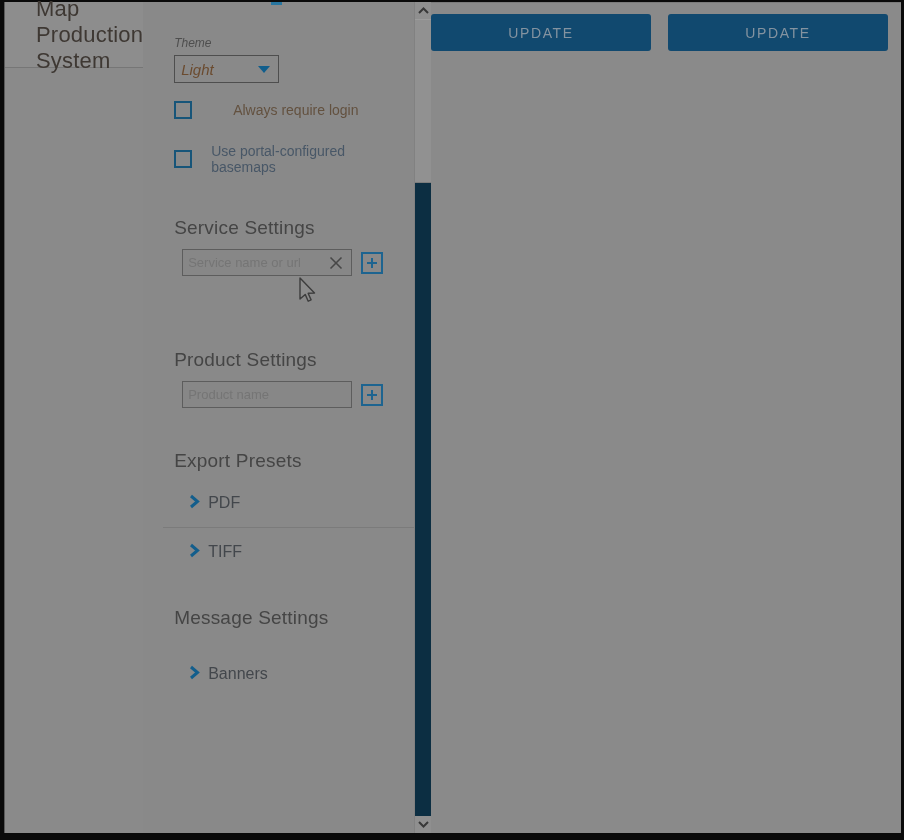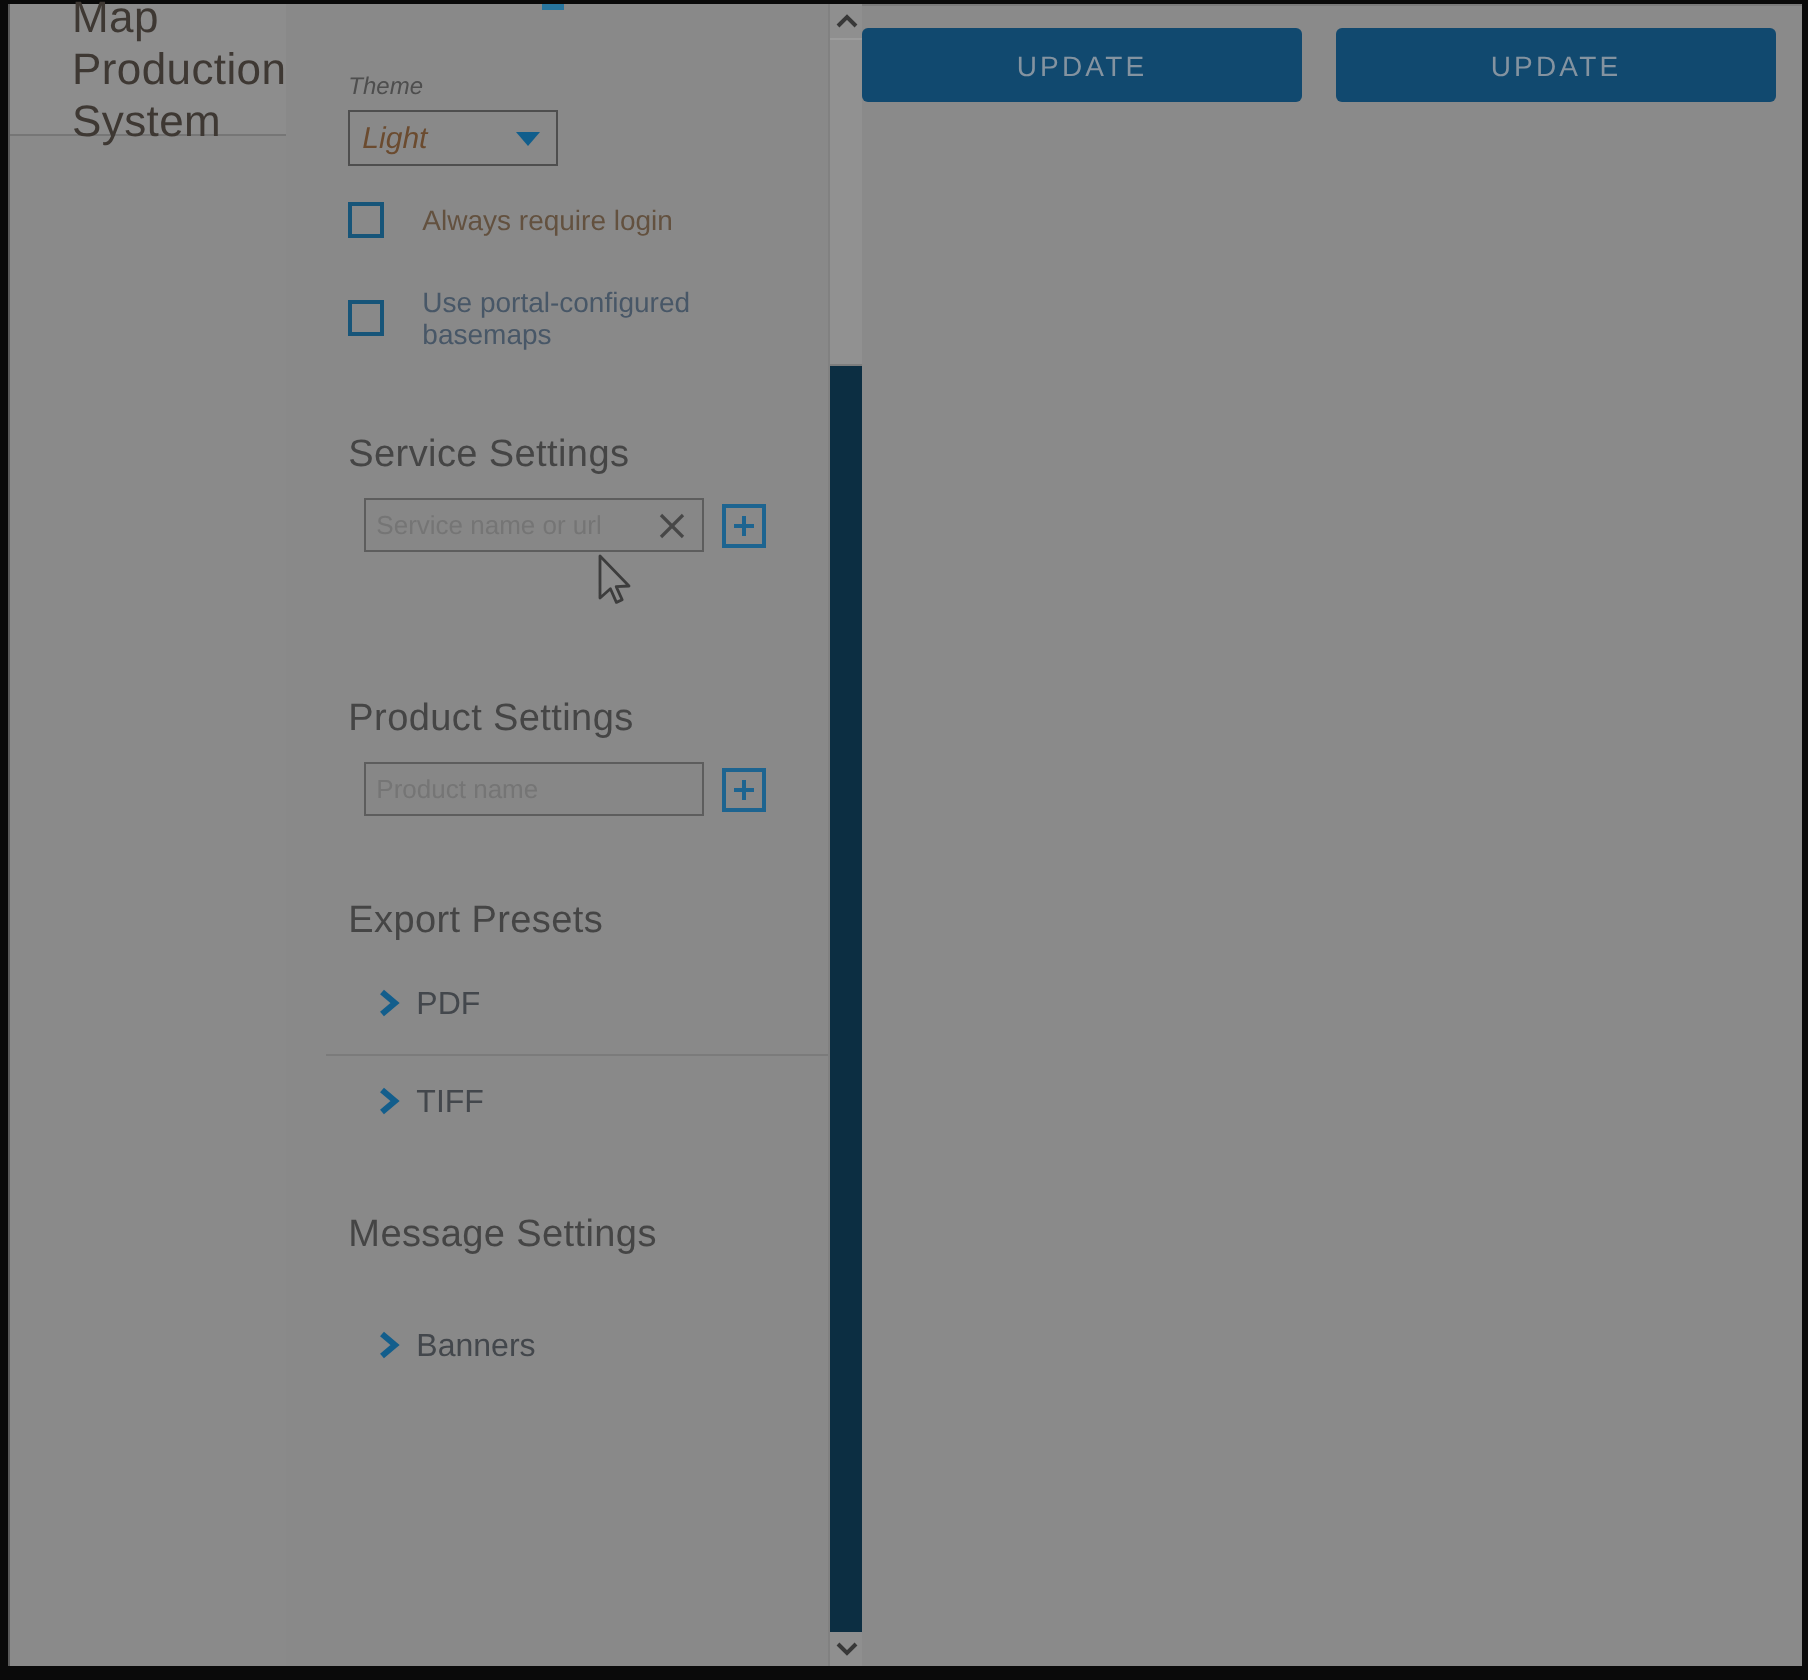--- a/index.html
+++ b/index.html
@@ -74,21 +74,21 @@
     width: 0; height: 0;
     border-left: 6px solid transparent;
     border-right: 6px solid transparent;
     border-top: 7px solid #115e8c;
   }
   .checkbox-row {
     display: flex;
     align-items: center;
     margin-top: 24px;
   }
-  .checkbox-row.first { margin-top: 18px; }
+  .checkbox-row.first { margin-top: 18px; gap: 22px; }
   .checkbox {
     width: 18px; height: 18px;
     border: 2px solid #175579;
     background: transparent;
     flex: 0 0 18px;
   }
   .checkbox-label {
     margin-left: 19px;
     font-size: 14px;
   }

